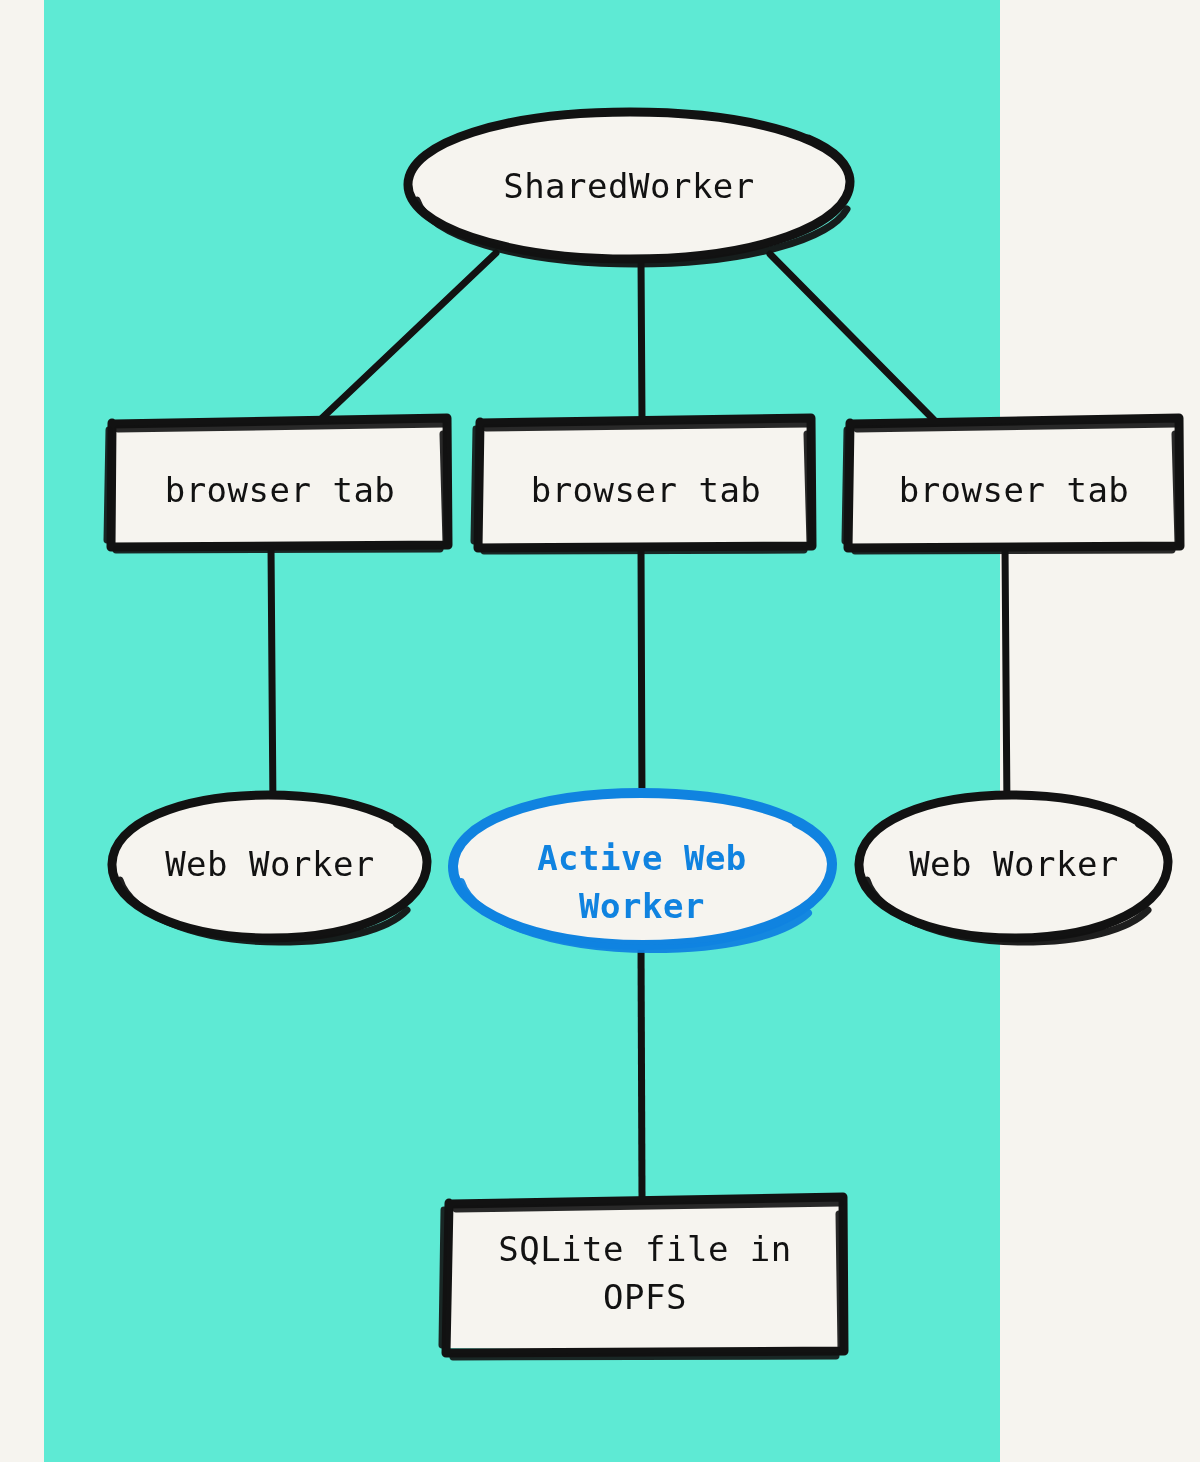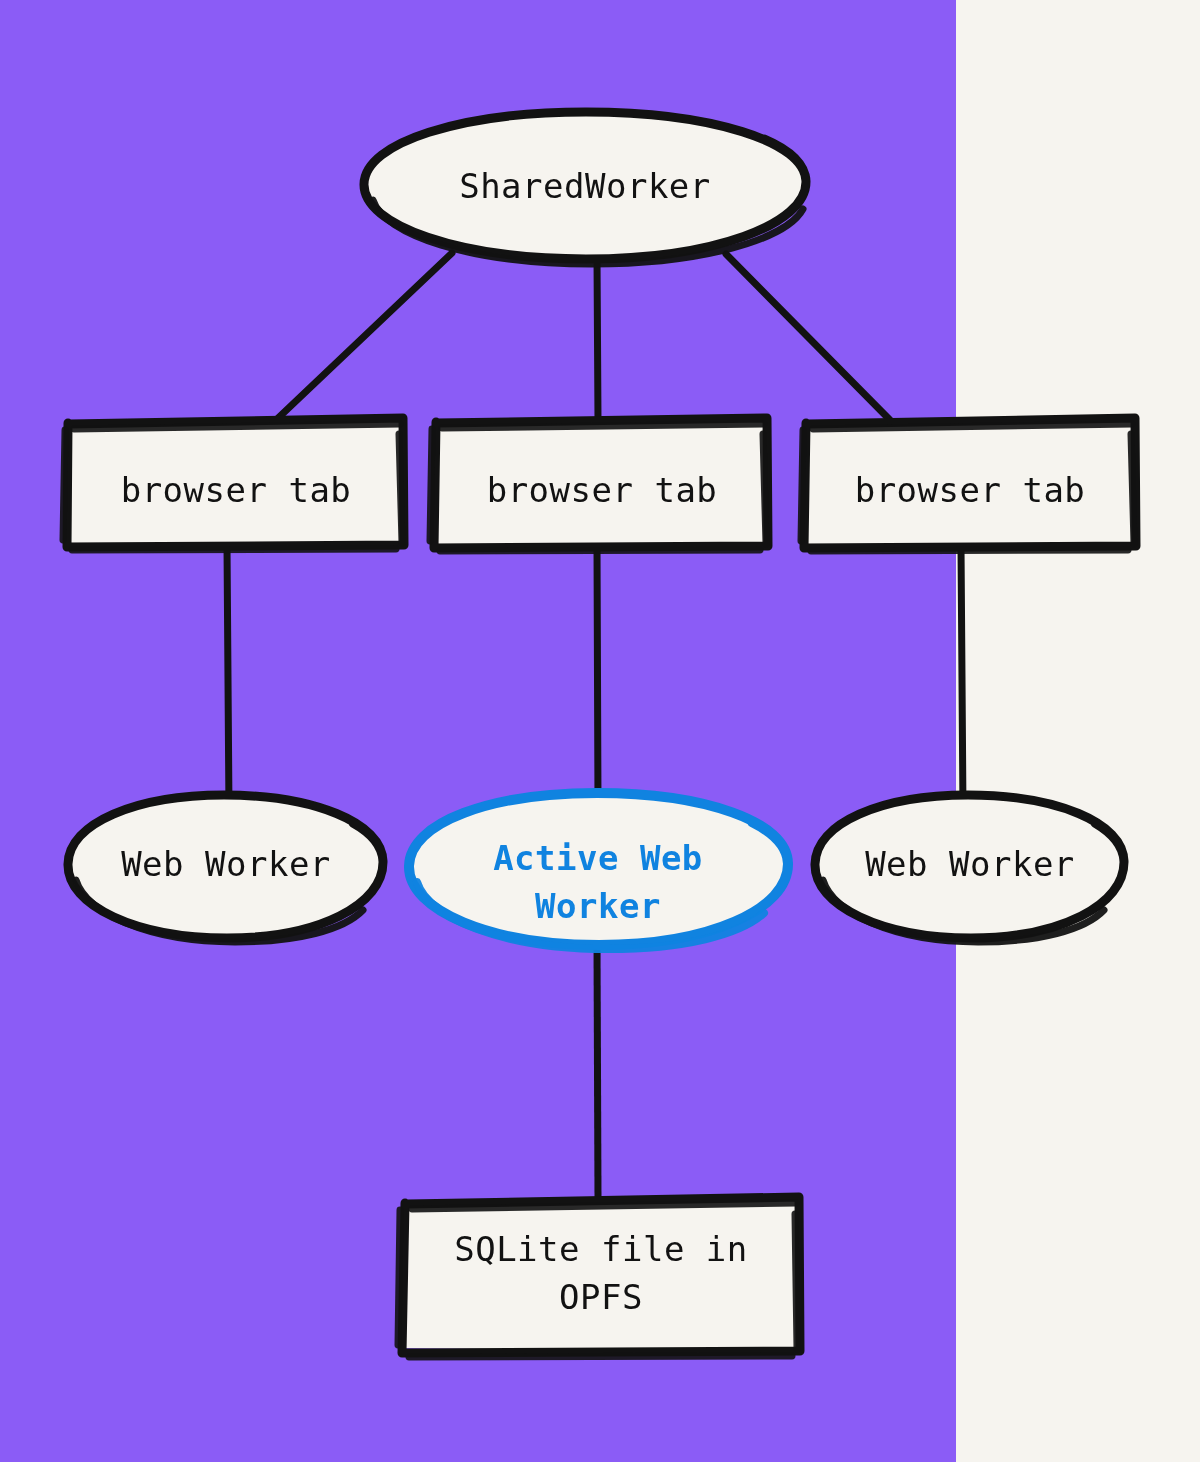--- a/index.html
+++ b/index.html
@@ -10,21 +10,22 @@
   body {
     width: 1200px;
     height: 1462px;
     overflow: hidden;
     font-family: "DejaVu Sans Mono", monospace;
   }
   #diagram-root {
     position: relative;
     width: 956px;
     height: 1462px;
-    background: #8b5cf6;
+    background: #5eead4;
+    margin-left: 44px;
   }
   svg#diagram-svg {
     position: absolute;
     top: 0;
     left: 0;
     width: 1200px;
     height: 1462px;
     display: block;
   }
   .node-label {

